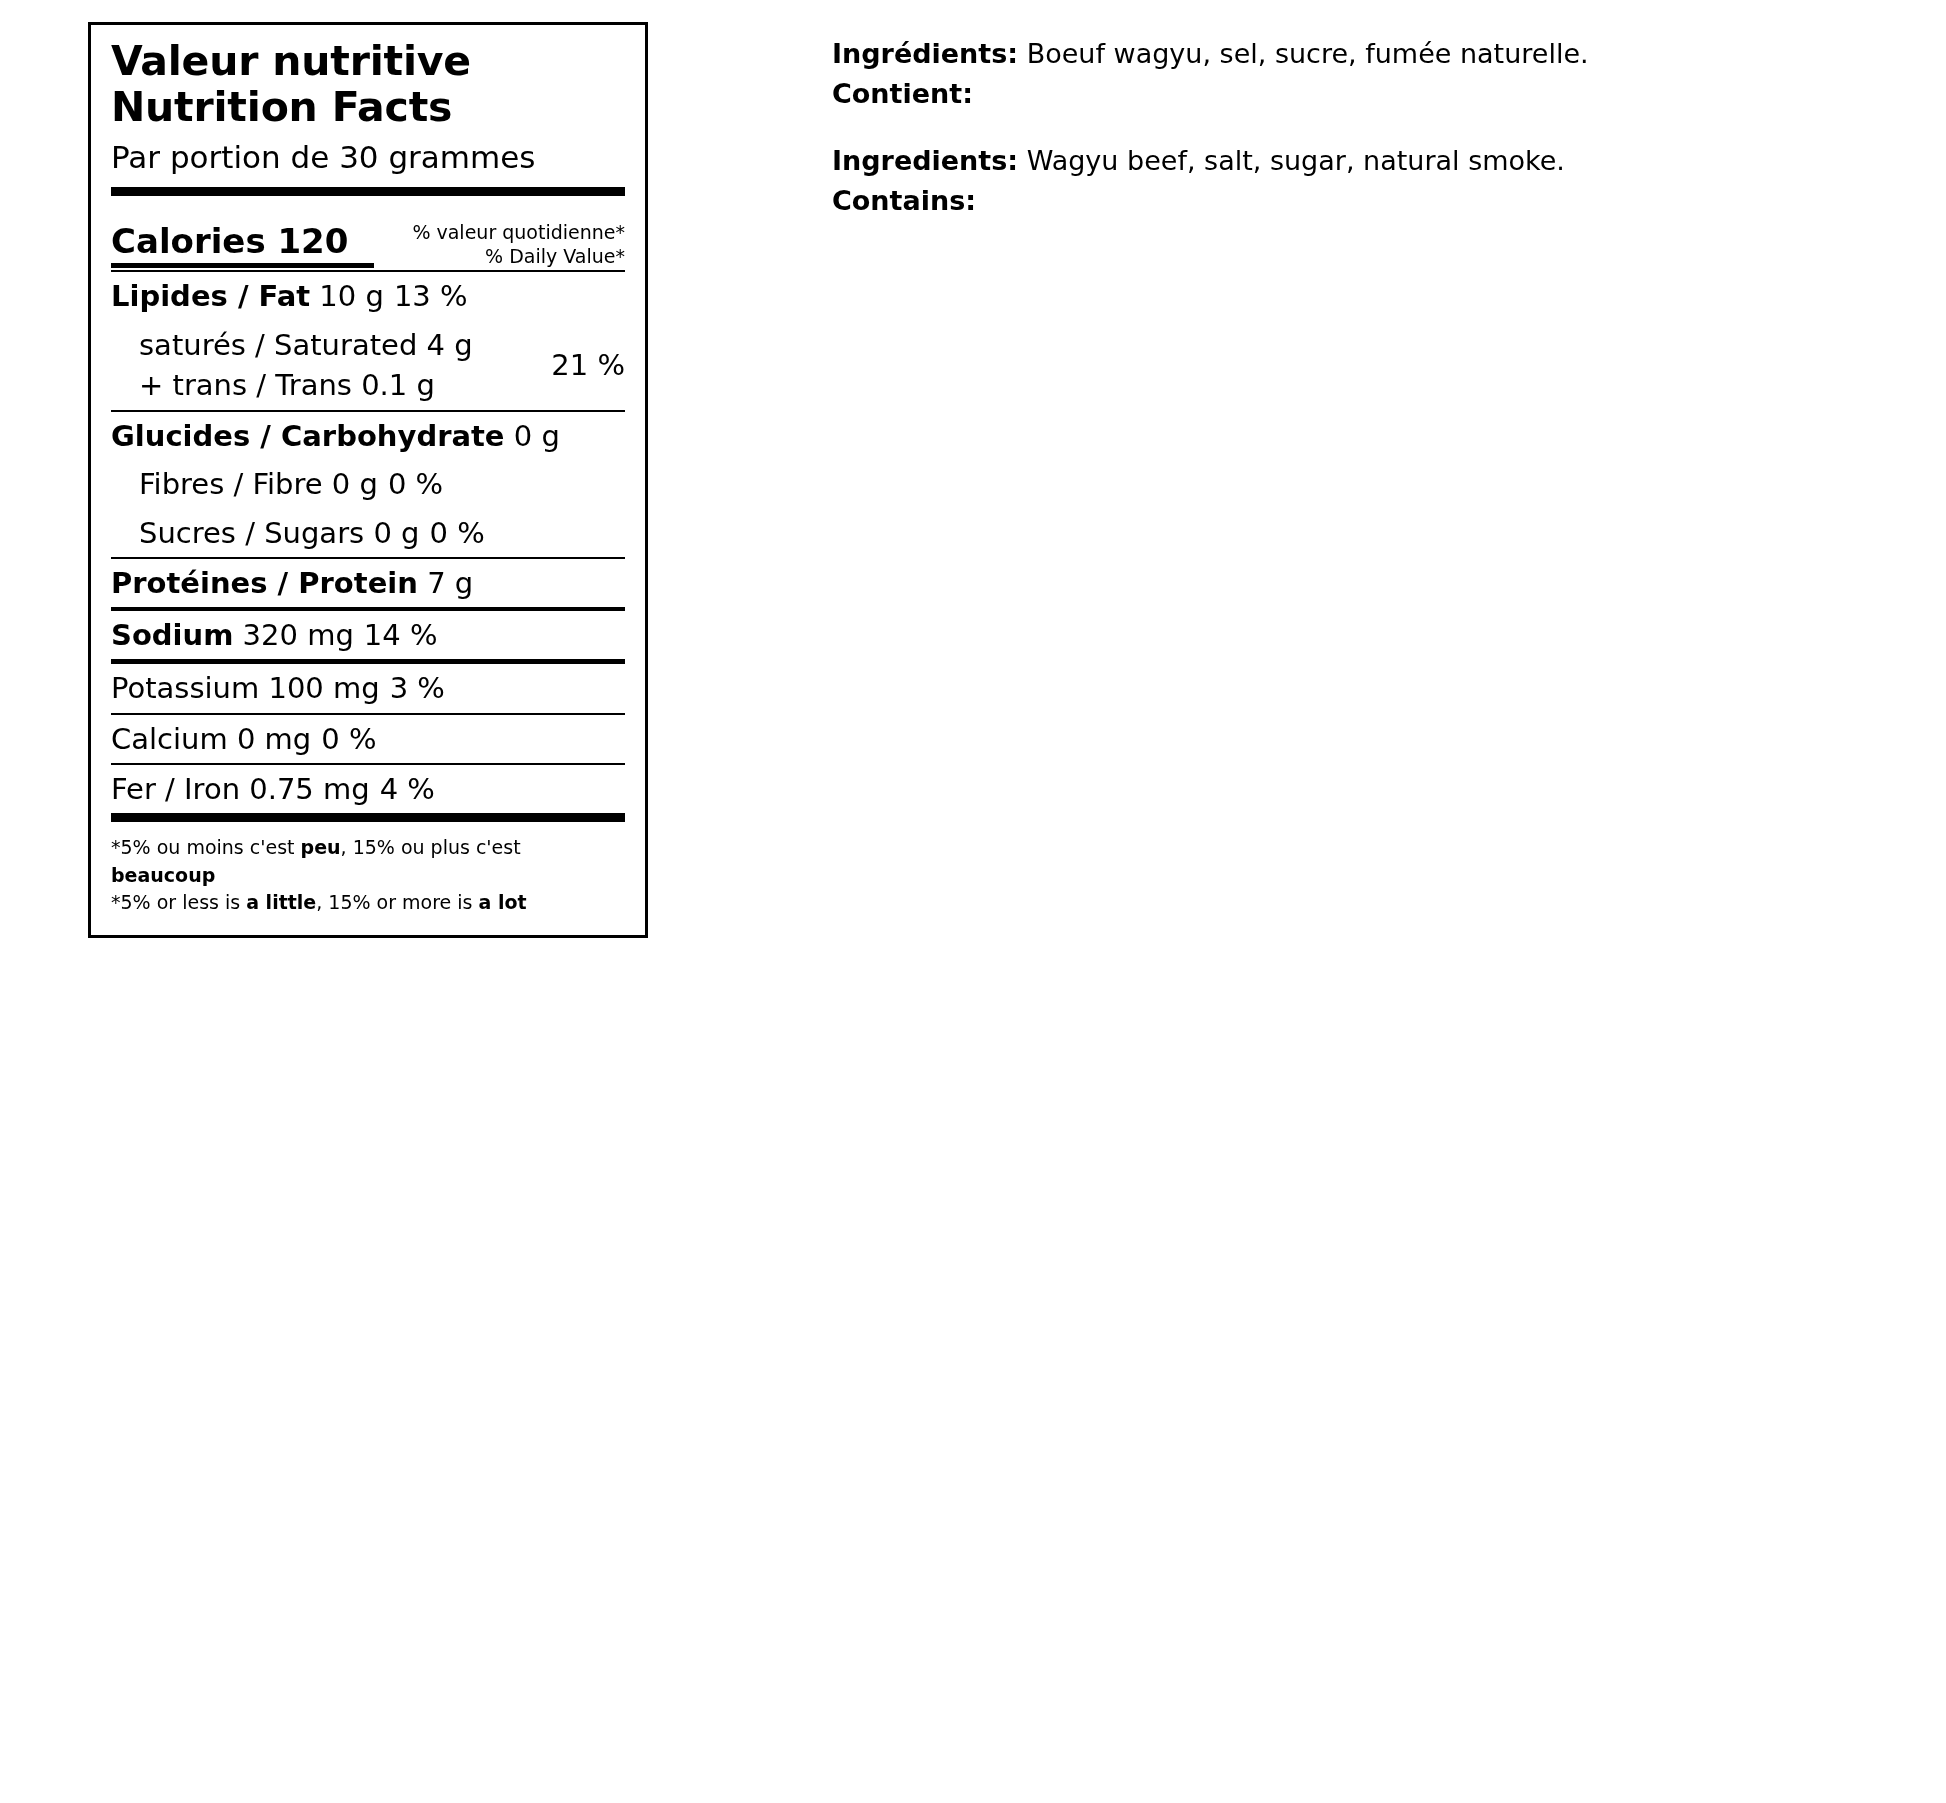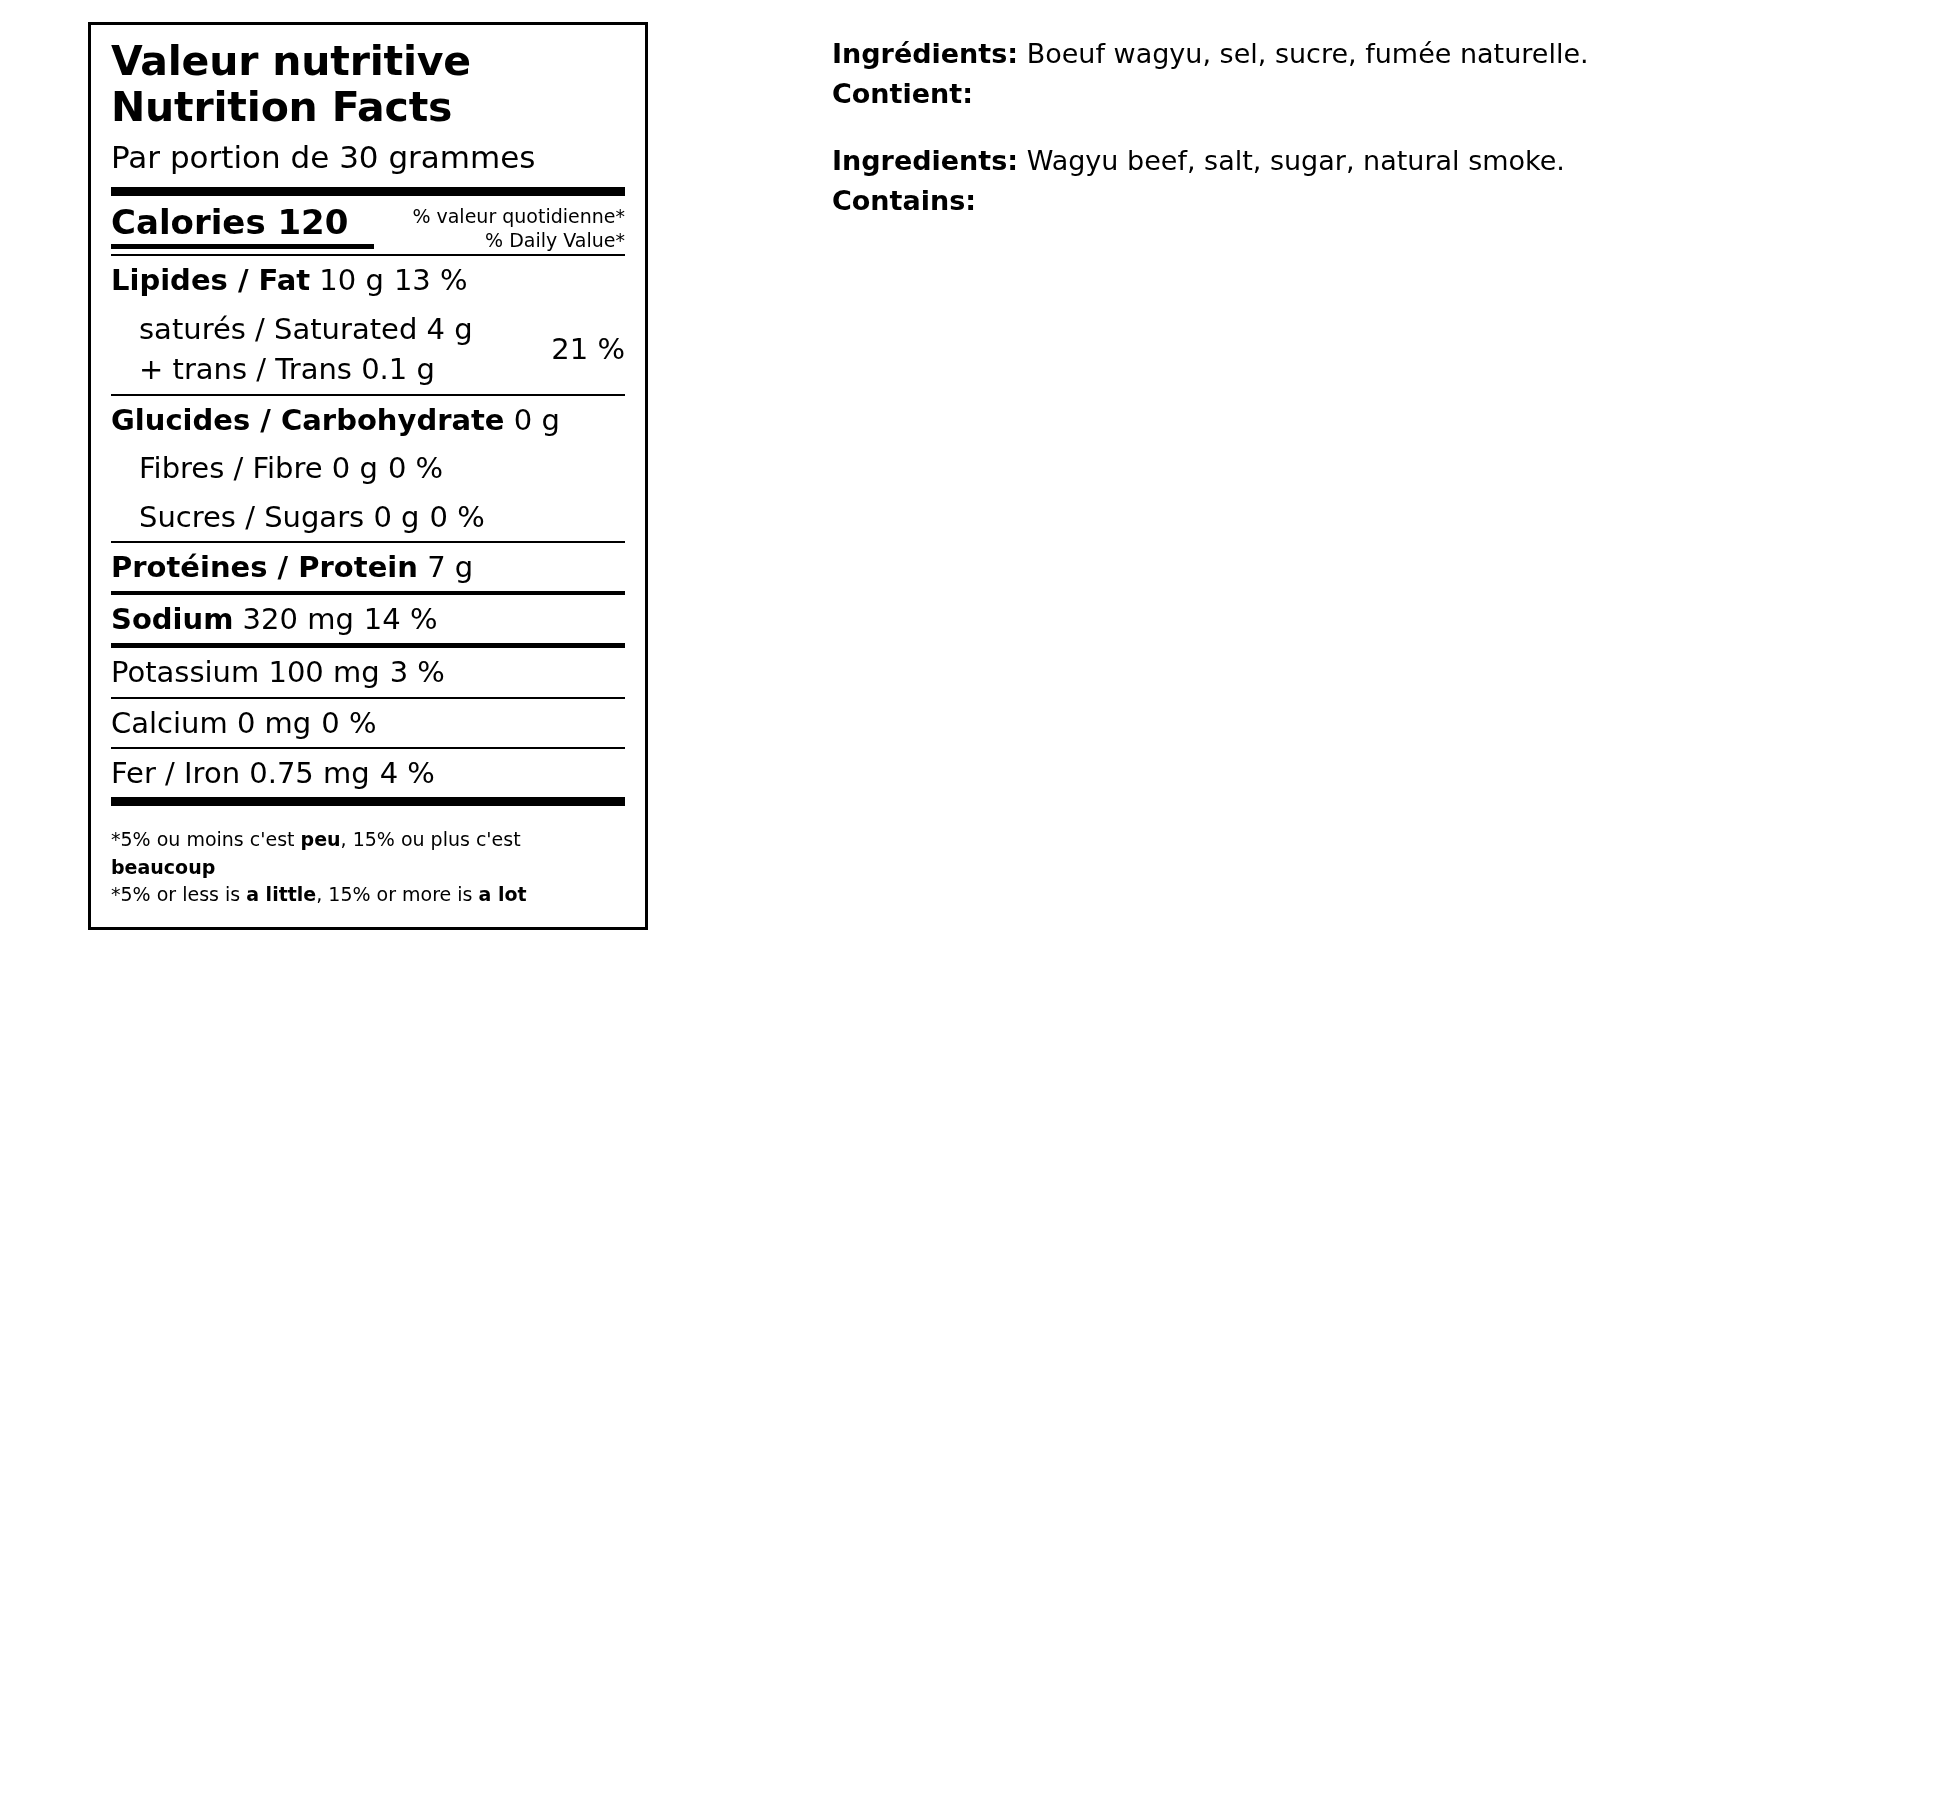--- a/index.html
+++ b/index.html
@@ -57,23 +57,23 @@
   .rule-thin {
     border-top: 2px solid #000;
   }
   .rule-bottom-thick {
     border-top: 9px solid #000;
     margin-top: 0;
   }
 
   .cal-row {
     display: flex;
-    align-items: center;
+    align-items: flex-end;
     justify-content: space-between;
-    padding-top: 4px;
+    padding-top: 20px;
     padding-bottom: 2px;
   }
   .cal-left {
     font-size: 34px;
     font-weight: bold;
     border-bottom: 5px solid #000;
     padding-right: 26px;
     padding-bottom: 2px;
     display: inline-block;
     line-height: 1.15;
@@ -106,21 +106,21 @@
     font-size: 29px;
     line-height: 1.32;
     padding: 4px 0 5px 0;
   }
   .two-line-block .lines { }
   .two-line-block .lines div { padding: 1px 0; }
 
   .footnote {
     font-size: 19px;
     line-height: 1.45;
-    padding-top: 20px;
+    padding-top: 12px;
   }
 
   
   #ingredients-block {
     position: absolute;
     left: 832px;
     top: 22px;
     width: 1020px;
     font-size: 27px;
     line-height: 1.42;

